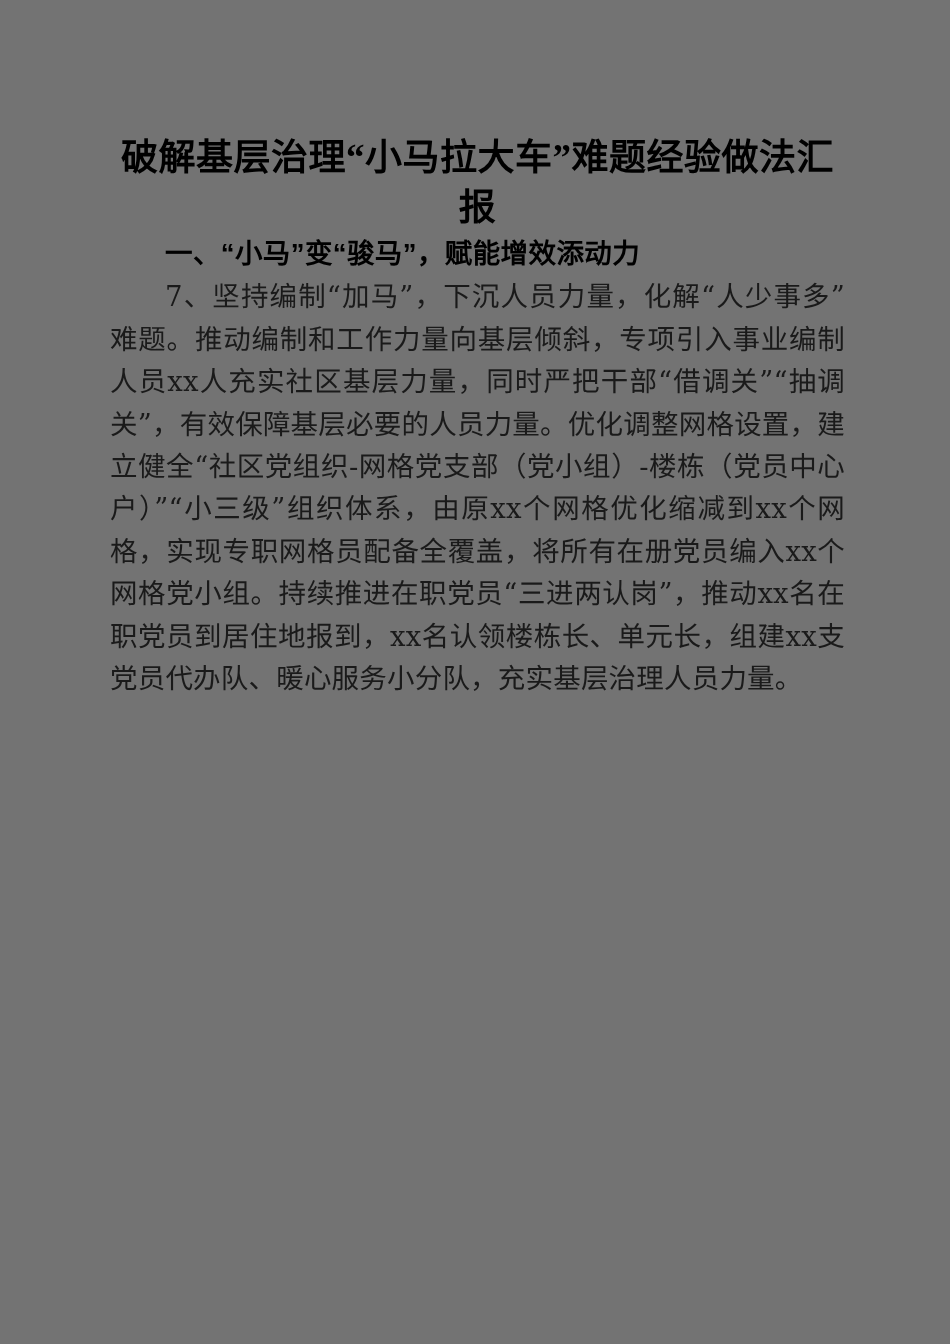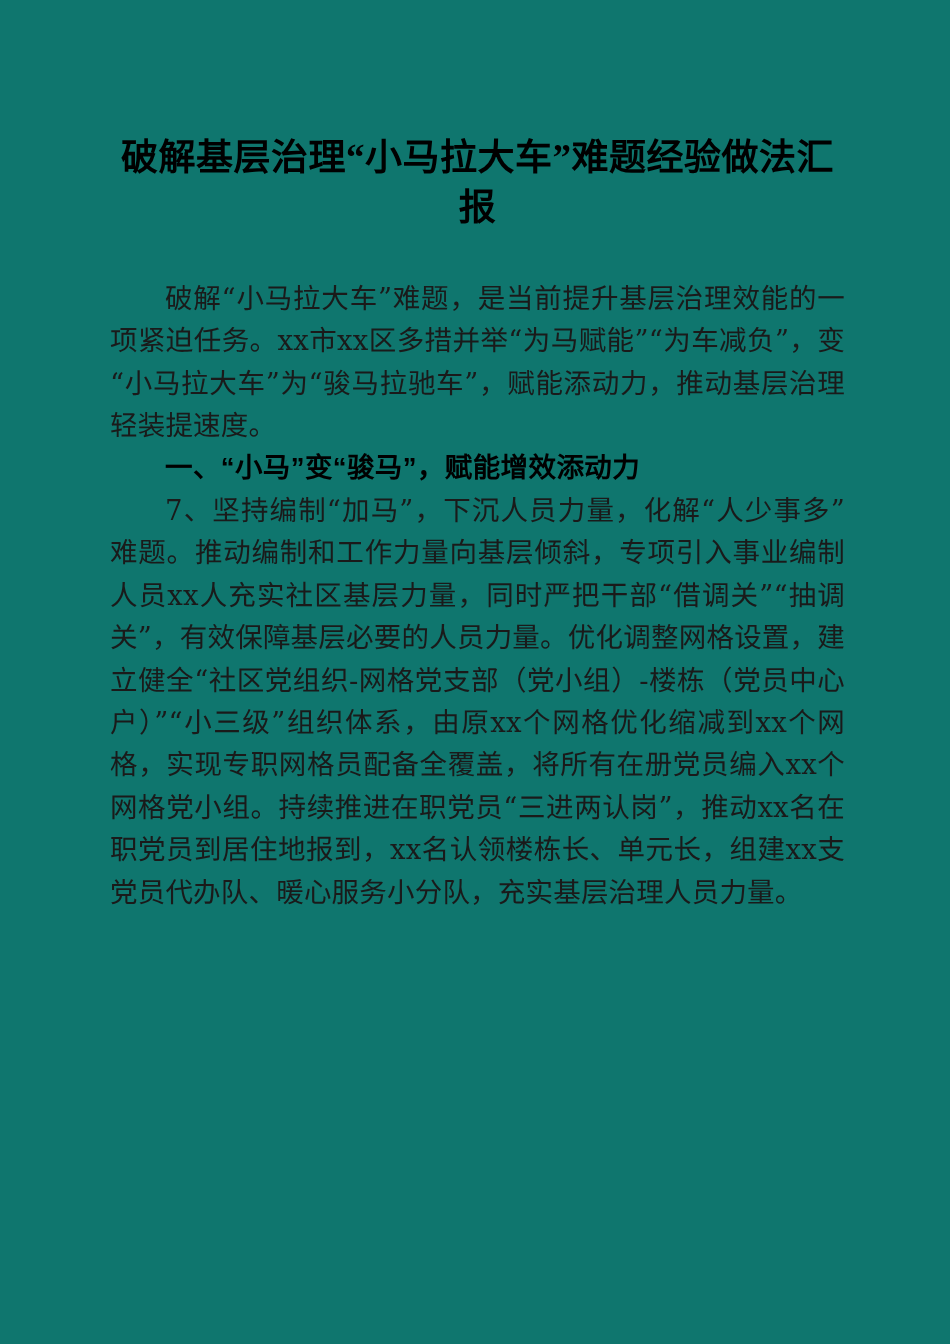--- a/index.html
+++ b/index.html
@@ -16,21 +16,21 @@
     color: #000000;
     -webkit-font-smoothing: antialiased;
   }
 
   .page {
     position: relative;
     width: 950px;
     height: 1344px;
     box-sizing: border-box;
     padding: 0;
-    background: #0f766e;
+    background: #737373;
   }
 
   .content {
     position: absolute;
     left: 110px;
     top: 0;
     width: 735px;
   }
 
   
@@ -82,21 +82,20 @@
   }
 </style>
 </head>
 <body>
 
 <div class="page">
   <div class="content">
 
     <h1 class="doc-title">破解基层治理“小马拉大车”难题经验做法汇报</h1>
 
-    <p class="para para-first">破解“小马拉大车”难题，是当前提升基层治理效能的一项紧迫任务。xx市xx区多措并举“为马赋能”“为车减负”，变“小马拉大车”为“骏马拉驰车”，赋能添动力，推动基层治理轻装提速度。</p>
 
     <h2 class="section-heading">一、“小马”变“骏马”，赋能增效添动力</h2>
 
     <p class="para">7、坚持编制“加马”，下沉人员力量，化解“人少事多”难题。推动编制和工作力量向基层倾斜，专项引入事业编制人员xx人充实社区基层力量，同时严把干部“借调关”“抽调关”，有效保障基层必要的人员力量。优化调整网格设置，建立健全“社区党组织-网格党支部（党小组）-楼栋（党员中心户）”“小三级”组织体系，由原xx个网格优化缩减到xx个网格，实现专职网格员配备全覆盖，将所有在册党员编入xx个网格党小组。持续推进在职党员“三进两认岗”，推动xx名在职党员到居住地报到，xx名认领楼栋长、单元长，组建xx支党员代办队、暖心服务小分队，充实基层治理人员力量。</p>
 
 
   </div>
 </div>
 
 </body></html>

